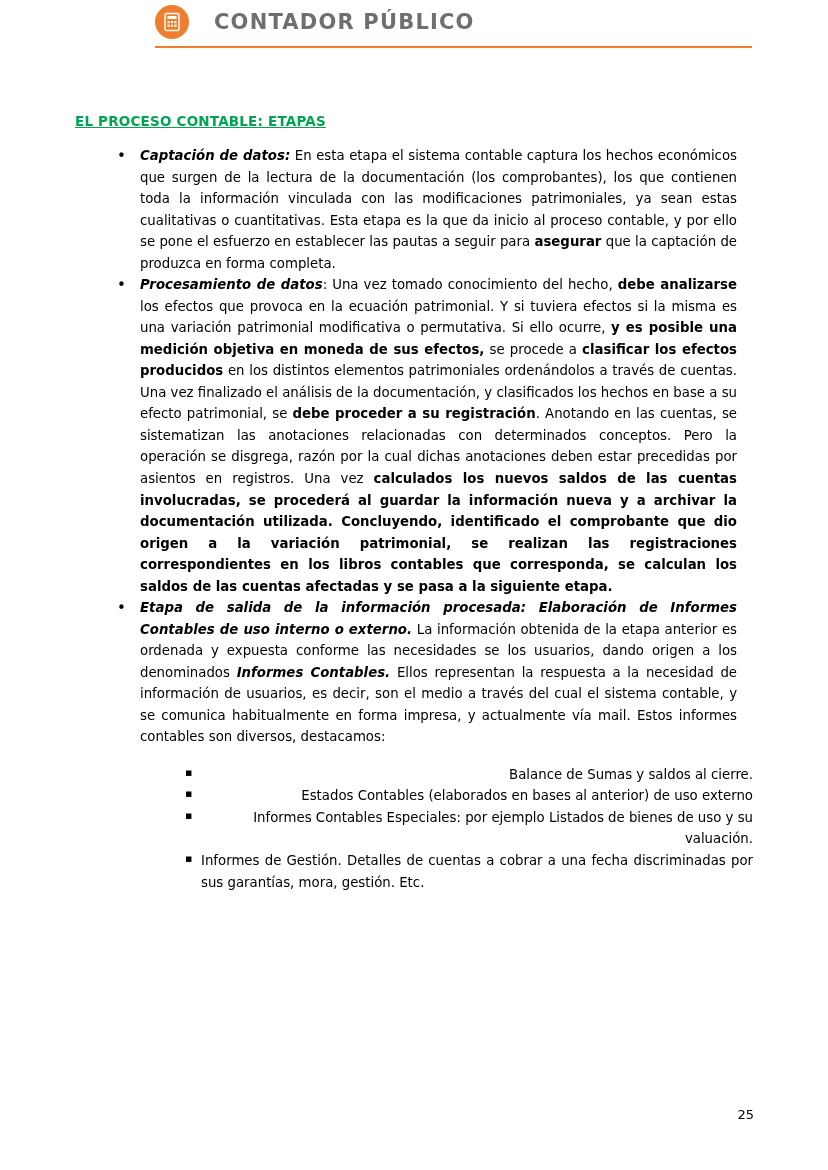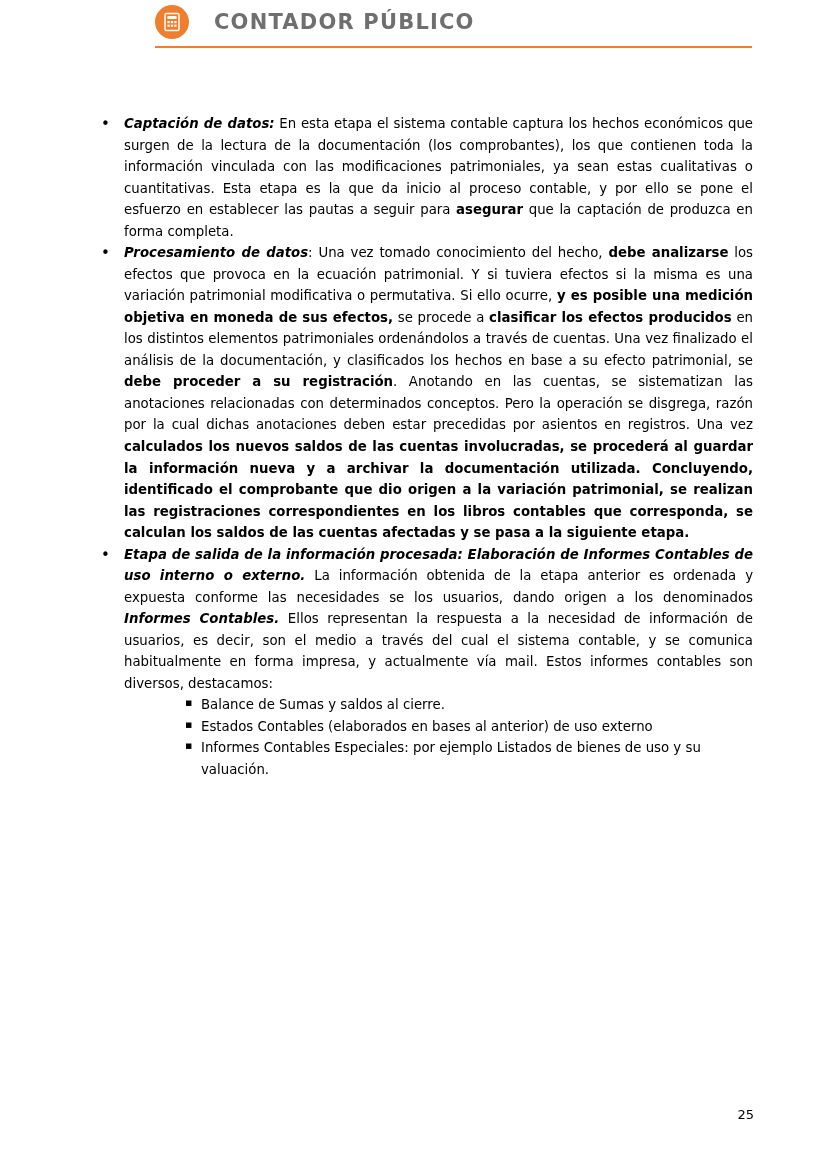--- a/index.html
+++ b/index.html
@@ -82,21 +82,21 @@
   p.body-text {
     margin: 0 0 8px 0;
     font-size: 13.3px;
     line-height: 1.62;
     text-align: justify;
     text-justify: inter-word;
   }
 
   ul.bullets {
     list-style: none;
-    margin: 0;
+    margin: 16px;
     padding: 0;
   }
   ul.bullets > li {
     position: relative;
     padding-left: 49px;
     margin-bottom: 0px;
     font-size: 13.3px;
     line-height: 1.62;
     text-align: justify;
     text-justify: inter-word;
@@ -114,21 +114,21 @@
     list-style: none;
     margin: 0;
     padding: 0;
   }
   ul.subbullets > li {
     position: relative;
     padding-left: 126px;
     margin: 0;
     font-size: 13.3px;
     line-height: 1.62;
-    text-align: left;
+    text-align: right;
   }
   ul.subbullets > li::before {
     content: "\25AA";
     position: absolute;
     left: 110px;
     top: 0;
     font-size: 11px;
   }
   ul.subbullets > li.justify {
     text-align: justify;
@@ -164,20 +164,21 @@
         <rect x="12.3" y="12.6" width="2.2" height="2.2" fill="#ffffff"></rect>
       </svg>
     </span>
     <span class="header-title">CONTADOR PÚBLICO</span>
   </div>
   <div class="header-rule"></div>
 </div>
 
 <div class="page">
 
+  <h1 class="section-title">EL PROCESO CONTABLE: ETAPAS</h1>
 
 
   <ul class="bullets">
 
     <li>
       <span class="bi">Captación de datos:</span><span> En esta etapa el sistema contable captura los hechos económicos que surgen de la lectura de la documentación (los comprobantes), los que contienen toda la información vinculada con las modificaciones patrimoniales, ya sean estas cualitativas o cuantitativas. Esta etapa es la que da inicio al proceso contable, y por ello se pone el esfuerzo en establecer las pautas a seguir para </span><b>asegurar</b><span> que la captación de produzca en forma completa.</span>
     </li>
 
     <li>
       <span class="bi">Procesamiento de datos</span><span>: Una vez tomado conocimiento del hecho, </span><b>debe analizarse</b><span> los efectos que provoca en la ecuación patrimonial. Y si tuviera efectos si la misma es una variación patrimonial modificativa o permutativa. Si ello ocurre, </span><b>y es posible una medición objetiva en moneda de sus efectos,</b><span> se procede a </span><b>clasificar los efectos producidos</b><span> en los distintos elementos patrimoniales ordenándolos a través de cuentas. Una vez finalizado el análisis de la documentación, y clasificados los hechos en base a su efecto patrimonial, se </span><b>debe proceder a su registración</b><span>. Anotando en las cuentas, se sistematizan las anotaciones relacionadas con determinados conceptos. Pero la operación se disgrega, razón por la cual dichas anotaciones deben estar precedidas por asientos en registros. Una vez </span><b>calculados los nuevos saldos de las cuentas involucradas, se procederá al guardar la información nueva y a archivar la documentación utilizada. Concluyendo, identificado el comprobante que dio origen a la variación patrimonial, se realizan las registraciones correspondientes en los libros contables que corresponda, se calculan los saldos de las cuentas afectadas y se pasa a la siguiente etapa.</b>
@@ -185,17 +186,18 @@
 
     <li>
       <span class="bi">Etapa de salida de la información procesada: Elaboración de Informes Contables de uso interno o externo.</span><span> La información obtenida de la etapa anterior es ordenada y expuesta conforme las necesidades se los usuarios, dando origen a los denominados </span><span class="bi">Informes Contables.</span><span> Ellos representan la respuesta a la necesidad de información de usuarios, es decir, son el medio a través del cual el sistema contable, y se comunica habitualmente en forma impresa, y actualmente vía mail. Estos informes contables son diversos, destacamos:</span>
     </li>
   </ul>
 
   <ul class="subbullets">
     <li>Balance de Sumas y saldos al cierre.</li>
     <li>Estados Contables (elaborados en bases al anterior) de uso externo</li>
     <li>Informes Contables Especiales: por ejemplo Listados de bienes de uso y su valuación.</li>
+    <li class="justify">Informes de Gestión. Detalles de cuentas a cobrar a una fecha discriminadas por sus garantías, mora, gestión. Etc.</li>
   </ul>
 
 </div>
 
 <div class="page-number">25</div>
 
 </body></html>

